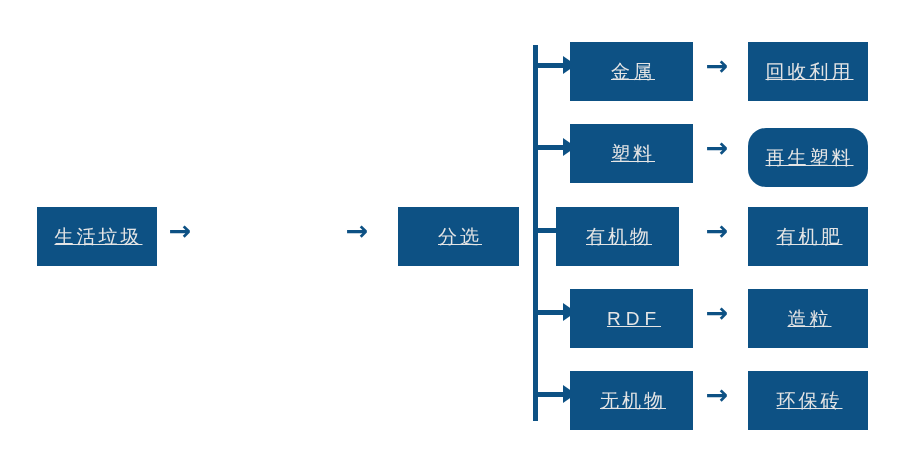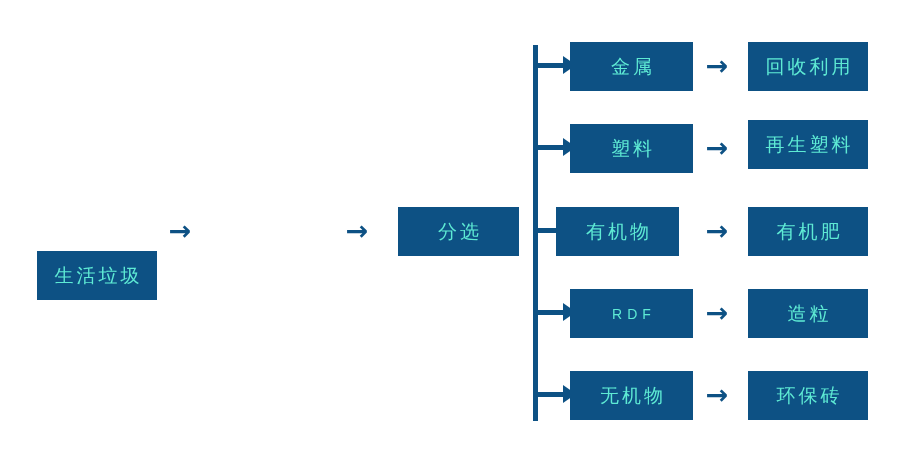--- a/index.html
+++ b/index.html
@@ -14,35 +14,36 @@
     position: relative;
     width: 900px;
     height: 464px;
     background: #ffffff;
     overflow: hidden;
   }
 
   
   .node {
     position: absolute;
-    height: 49px;
+    height: 59px;
     display: flex;
     align-items: center;
     justify-content: center;
-    color: #5eead4;
+    color: #e5e5e5;
     font-size: 19px;
     letter-spacing: 3px;
     text-indent: 3px;
     line-height: 1;
     white-space: nowrap;
     box-sizing: border-box;
+    text-decoration: underline;
   }
   .node.blue { background: #0d5184; }
   .node.red  { background: #d4081f; }
-  .node.latin { letter-spacing: 5px; text-indent: 5px; font-size: 14px; }
+  .node.latin { letter-spacing: 5px; text-indent: 5px; font-size: 19px; }
 
   
   .arrow {
     position: absolute;
     width: 34px;
     height: 47px;
     display: flex;
     align-items: center;
     justify-content: center;
     color: #0d5184;
@@ -76,42 +77,42 @@
     border-top: 9px solid transparent;
     border-bottom: 9px solid transparent;
     border-left: 13px solid #0d5184;
   }
 </style>
 </head>
 <body>
 
 <div id="canvas">
 
-  <div class="node blue" style="left:37px; top:207px; width:120px;margin-top:44px;">生活垃圾</div>
+  <div class="node blue" style="left:37px; top:207px; width:120px;">生活垃圾</div>
 
   <div class="arrow" style="left:163px; top:207px;">→</div>
 
 
   <div class="arrow" style="left:340px; top:207px;">→</div>
 
   <div class="node blue" style="left:389px; top:207px; width:121px;margin-left:9px;">分选</div>
 
   <div class="trunk"></div>
 
   <div class="branch" style="top:63px;"></div>
   <div class="branch-head" style="left:563px; top:56px;"></div>
   <div class="node blue" style="left:570px; top:42px; width:123px;">金属</div>
   <div class="arrow" style="left:700px; top:42px;">→</div>
   <div class="node blue" style="left:748px; top:42px; width:120px;">回收利用</div>
 
   <div class="branch" style="top:145px;"></div>
   <div class="branch-head" style="left:563px; top:138px;"></div>
   <div class="node blue" style="left:570px; top:124px; width:123px;">塑料</div>
   <div class="arrow" style="left:700px; top:124px;">→</div>
-  <div class="node blue" style="left:748px; top:120px; width:120px;">再生塑料</div>
+  <div class="node blue" style="left:748px; top:128px; width:120px;border-radius:18px;">再生塑料</div>
 
   <div class="branch" style="top:228px;"></div>
   <div class="branch-head" style="left:563px; top:221px;"></div>
   <div class="node blue" style="left:556px; top:207px; width:123px;">有机物</div>
   <div class="arrow" style="left:700px; top:207px;">→</div>
   <div class="node blue" style="left:748px; top:207px; width:120px;">有机肥</div>
 
   <div class="branch" style="top:310px;"></div>
   <div class="branch-head" style="left:563px; top:303px;"></div>
   <div class="node blue latin" style="left:570px; top:289px; width:123px;">RDF</div>

